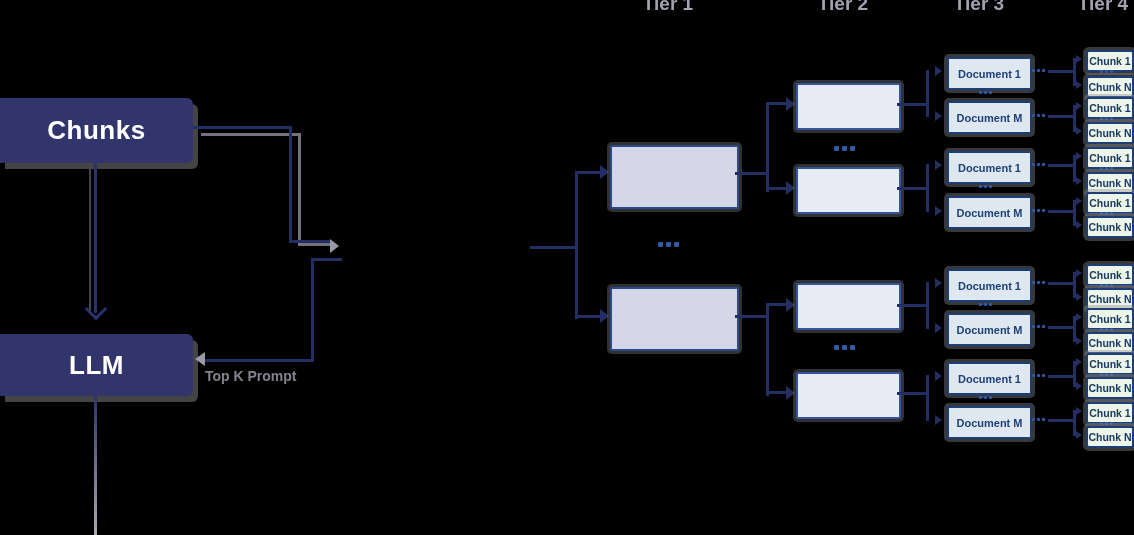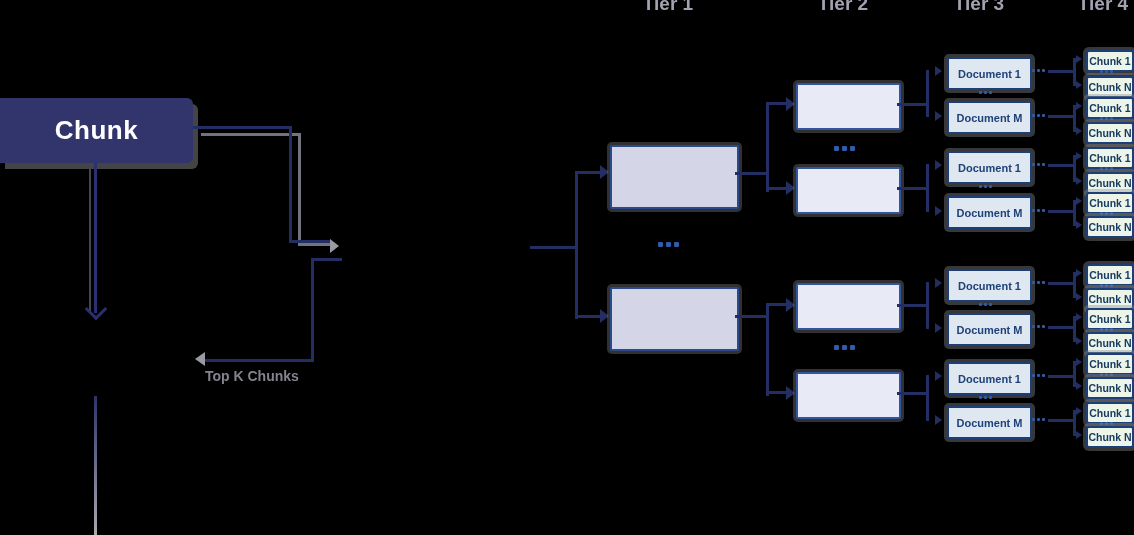--- a/index.html
+++ b/index.html
@@ -57,44 +57,47 @@
 <body>
 
 <div class="canvas">
 
   <div class="tier-header" style="left:668px;top:-7px;">Tier 1</div>
   <div class="tier-header" style="left:843px;top:-7px;">Tier 2</div>
   <div class="tier-header" style="left:979px;top:-7px;">Tier 3</div>
   <div class="tier-header" style="left:1103px;top:-7px;">Tier 4</div>
 
   <div class="box-dark" style="left:0;top:98px;width:193px;height:65px;font-size:26px;border-top-left-radius:0;border-bottom-left-radius:0;">
-    <span>Chunk</span>
+    <span>Chunks</span>
   </div>
 
+  <div class="box-dark" style="left:0;top:334px;width:193px;height:62px;font-size:26px;border-top-left-radius:0;border-bottom-left-radius:0;">
+    <span>LLM</span>
+  </div>
 
 
   <div class="vline shadow" style="left:89px;top:163px;height:148px;"></div>
   <div class="vline" style="left:94px;top:163px;height:150px;background:#2b3070;"></div>
   <div class="chevron" style="left:88px;top:301px;"></div>
 
   <div class="llm-tail" style="left:94px;top:396px;height:139px;"></div>
 
   <div class="hline gray" style="left:201px;top:133px;width:100px;"></div>
   <div class="vline gray" style="left:298px;top:133px;height:110px;"></div>
   <div class="hline gray" style="left:298px;top:243px;width:32px;"></div>
   <div class="hline" style="left:193px;top:126px;width:99px;"></div>
   <div class="vline" style="left:289px;top:126px;height:117px;"></div>
   <div class="hline" style="left:289px;top:240px;width:42px;"></div>
   <div class="arr-r grayarr" style="left:330px;top:239px;"></div>
 
   <div class="hline" style="left:311px;top:258px;width:31px;"></div>
   <div class="vline" style="left:311px;top:258px;height:104px;"></div>
   <div class="hline" style="left:205px;top:359px;width:108px;"></div>
   <div class="arr-l" style="left:195px;top:352px;"></div>
-  <div class="edge-label" style="left:205px;top:368px;">Top K Chunks</div>
+  <div class="edge-label" style="left:205px;top:368px;">Top K Prompt</div>
 
   <div class="hline" style="left:530px;top:246px;width:47px;"></div>
   <div class="vline" style="left:575px;top:173px;height:146px;"></div>
   <div class="hline" style="left:575px;top:171px;width:26px;"></div>
   <div class="arr-r" style="left:600px;top:165px;"></div>
   <div class="hline" style="left:575px;top:315px;width:26px;"></div>
   <div class="arr-r" style="left:600px;top:309px;"></div>
 
   <div class="box-light" style="left:610px;top:145px;width:125px;height:60px;"></div>
   <div class="box-light" style="left:610px;top:287px;width:125px;height:60px;"></div>

